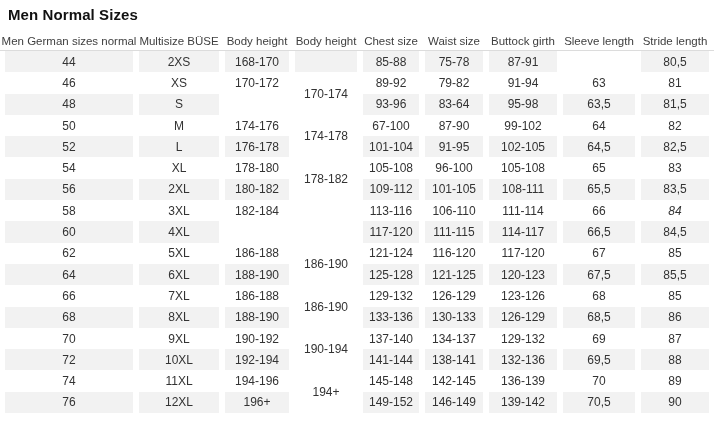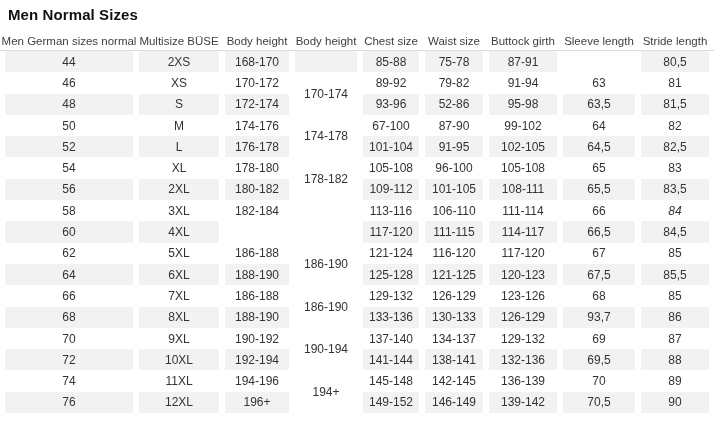--- a/index.html
+++ b/index.html
@@ -82,23 +82,22 @@
     <div class="cell" style="grid-area: 3 / 1 / span 1;">46</div>
     <div class="cell" style="grid-area: 3 / 2 / span 1;">XS</div>
     <div class="cell" style="grid-area: 3 / 3 / span 1;">170-172</div>
     <div class="cell" style="grid-area: 3 / 5 / span 1;">89-92</div>
     <div class="cell" style="grid-area: 3 / 6 / span 1;">79-82</div>
     <div class="cell" style="grid-area: 3 / 7 / span 1;">91-94</div>
     <div class="cell" style="grid-area: 3 / 8 / span 1;">63</div>
     <div class="cell" style="grid-area: 3 / 9 / span 1;">81</div>
     <div class="cell alt" style="grid-area: 4 / 1 / span 1;">48</div>
     <div class="cell alt" style="grid-area: 4 / 2 / span 1;">S</div>
-    <div class="cell alt" style="grid-area: 4 / 3 / span 1;">172-174</div>
     <div class="cell alt" style="grid-area: 4 / 5 / span 1;">93-96</div>
-    <div class="cell alt" style="grid-area: 4 / 6 / span 1;">52-86</div>
+    <div class="cell alt" style="grid-area: 4 / 6 / span 1;">83-64</div>
     <div class="cell alt" style="grid-area: 4 / 7 / span 1;">95-98</div>
     <div class="cell alt" style="grid-area: 4 / 8 / span 1;">63,5</div>
     <div class="cell alt" style="grid-area: 4 / 9 / span 1;">81,5</div>
     <div class="cell" style="grid-area: 5 / 1 / span 1;">50</div>
     <div class="cell" style="grid-area: 5 / 2 / span 1;">M</div>
     <div class="cell" style="grid-area: 5 / 3 / span 1;">174-176</div>
     <div class="cell" style="grid-area: 5 / 5 / span 1;">67-100</div>
     <div class="cell" style="grid-area: 5 / 6 / span 1;">87-90</div>
     <div class="cell" style="grid-area: 5 / 7 / span 1;">99-102</div>
     <div class="cell" style="grid-area: 5 / 8 / span 1;">64</div>
@@ -165,21 +164,21 @@
     <div class="cell" style="grid-area: 13 / 6 / span 1;">126-129</div>
     <div class="cell" style="grid-area: 13 / 7 / span 1;">123-126</div>
     <div class="cell" style="grid-area: 13 / 8 / span 1;">68</div>
     <div class="cell" style="grid-area: 13 / 9 / span 1;">85</div>
     <div class="cell alt" style="grid-area: 14 / 1 / span 1;">68</div>
     <div class="cell alt" style="grid-area: 14 / 2 / span 1;">8XL</div>
     <div class="cell alt" style="grid-area: 14 / 3 / span 1;">188-190</div>
     <div class="cell alt" style="grid-area: 14 / 5 / span 1;">133-136</div>
     <div class="cell alt" style="grid-area: 14 / 6 / span 1;">130-133</div>
     <div class="cell alt" style="grid-area: 14 / 7 / span 1;">126-129</div>
-    <div class="cell alt" style="grid-area: 14 / 8 / span 1;">93,7</div>
+    <div class="cell alt" style="grid-area: 14 / 8 / span 1;">68,5</div>
     <div class="cell alt" style="grid-area: 14 / 9 / span 1;">86</div>
     <div class="cell" style="grid-area: 15 / 1 / span 1;">70</div>
     <div class="cell" style="grid-area: 15 / 2 / span 1;">9XL</div>
     <div class="cell" style="grid-area: 15 / 3 / span 1;">190-192</div>
     <div class="cell" style="grid-area: 15 / 5 / span 1;">137-140</div>
     <div class="cell" style="grid-area: 15 / 6 / span 1;">134-137</div>
     <div class="cell" style="grid-area: 15 / 7 / span 1;">129-132</div>
     <div class="cell" style="grid-area: 15 / 8 / span 1;">69</div>
     <div class="cell" style="grid-area: 15 / 9 / span 1;">87</div>
     <div class="cell alt" style="grid-area: 16 / 1 / span 1;">72</div>

